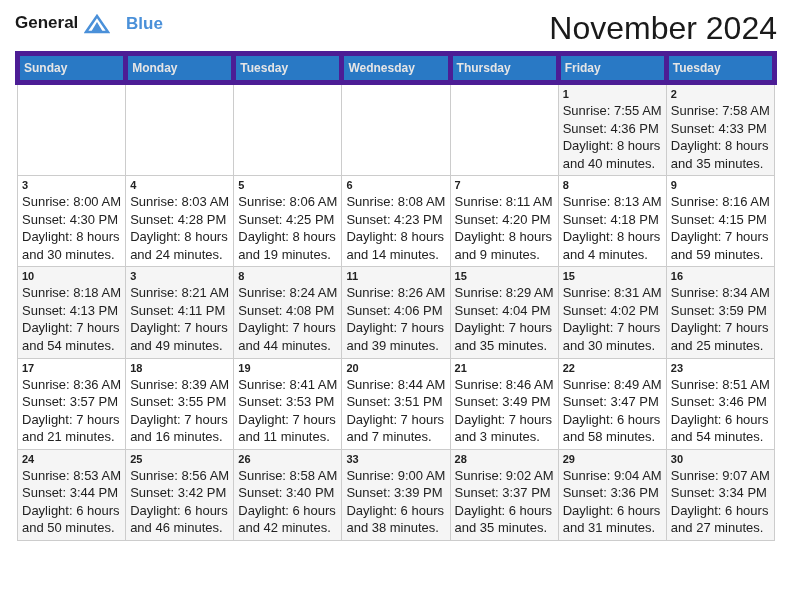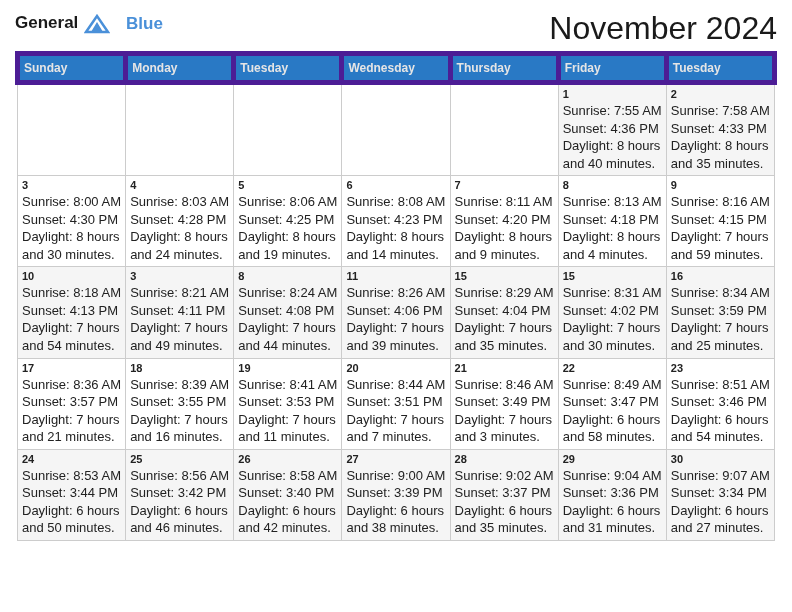--- a/index.html
+++ b/index.html
@@ -226,21 +226,21 @@
           </td>
           <td>
             <span class="day-num">25</span>
             <div class="day-info">Sunrise: 8:56 AM<br>Sunset: 3:42 PM<br>Daylight: 6 hours and 46 minutes.</div>
           </td>
           <td>
             <span class="day-num">26</span>
             <div class="day-info">Sunrise: 8:58 AM<br>Sunset: 3:40 PM<br>Daylight: 6 hours and 42 minutes.</div>
           </td>
           <td>
-            <span class="day-num">27</span>
+            <span class="day-num">33</span>
             <div class="day-info">Sunrise: 9:00 AM<br>Sunset: 3:39 PM<br>Daylight: 6 hours and 38 minutes.</div>
           </td>
           <td>
             <span class="day-num">28</span>
             <div class="day-info">Sunrise: 9:02 AM<br>Sunset: 3:37 PM<br>Daylight: 6 hours and 35 minutes.</div>
           </td>
           <td>
             <span class="day-num">29</span>
             <div class="day-info">Sunrise: 9:04 AM<br>Sunset: 3:36 PM<br>Daylight: 6 hours and 31 minutes.</div>
           </td>

